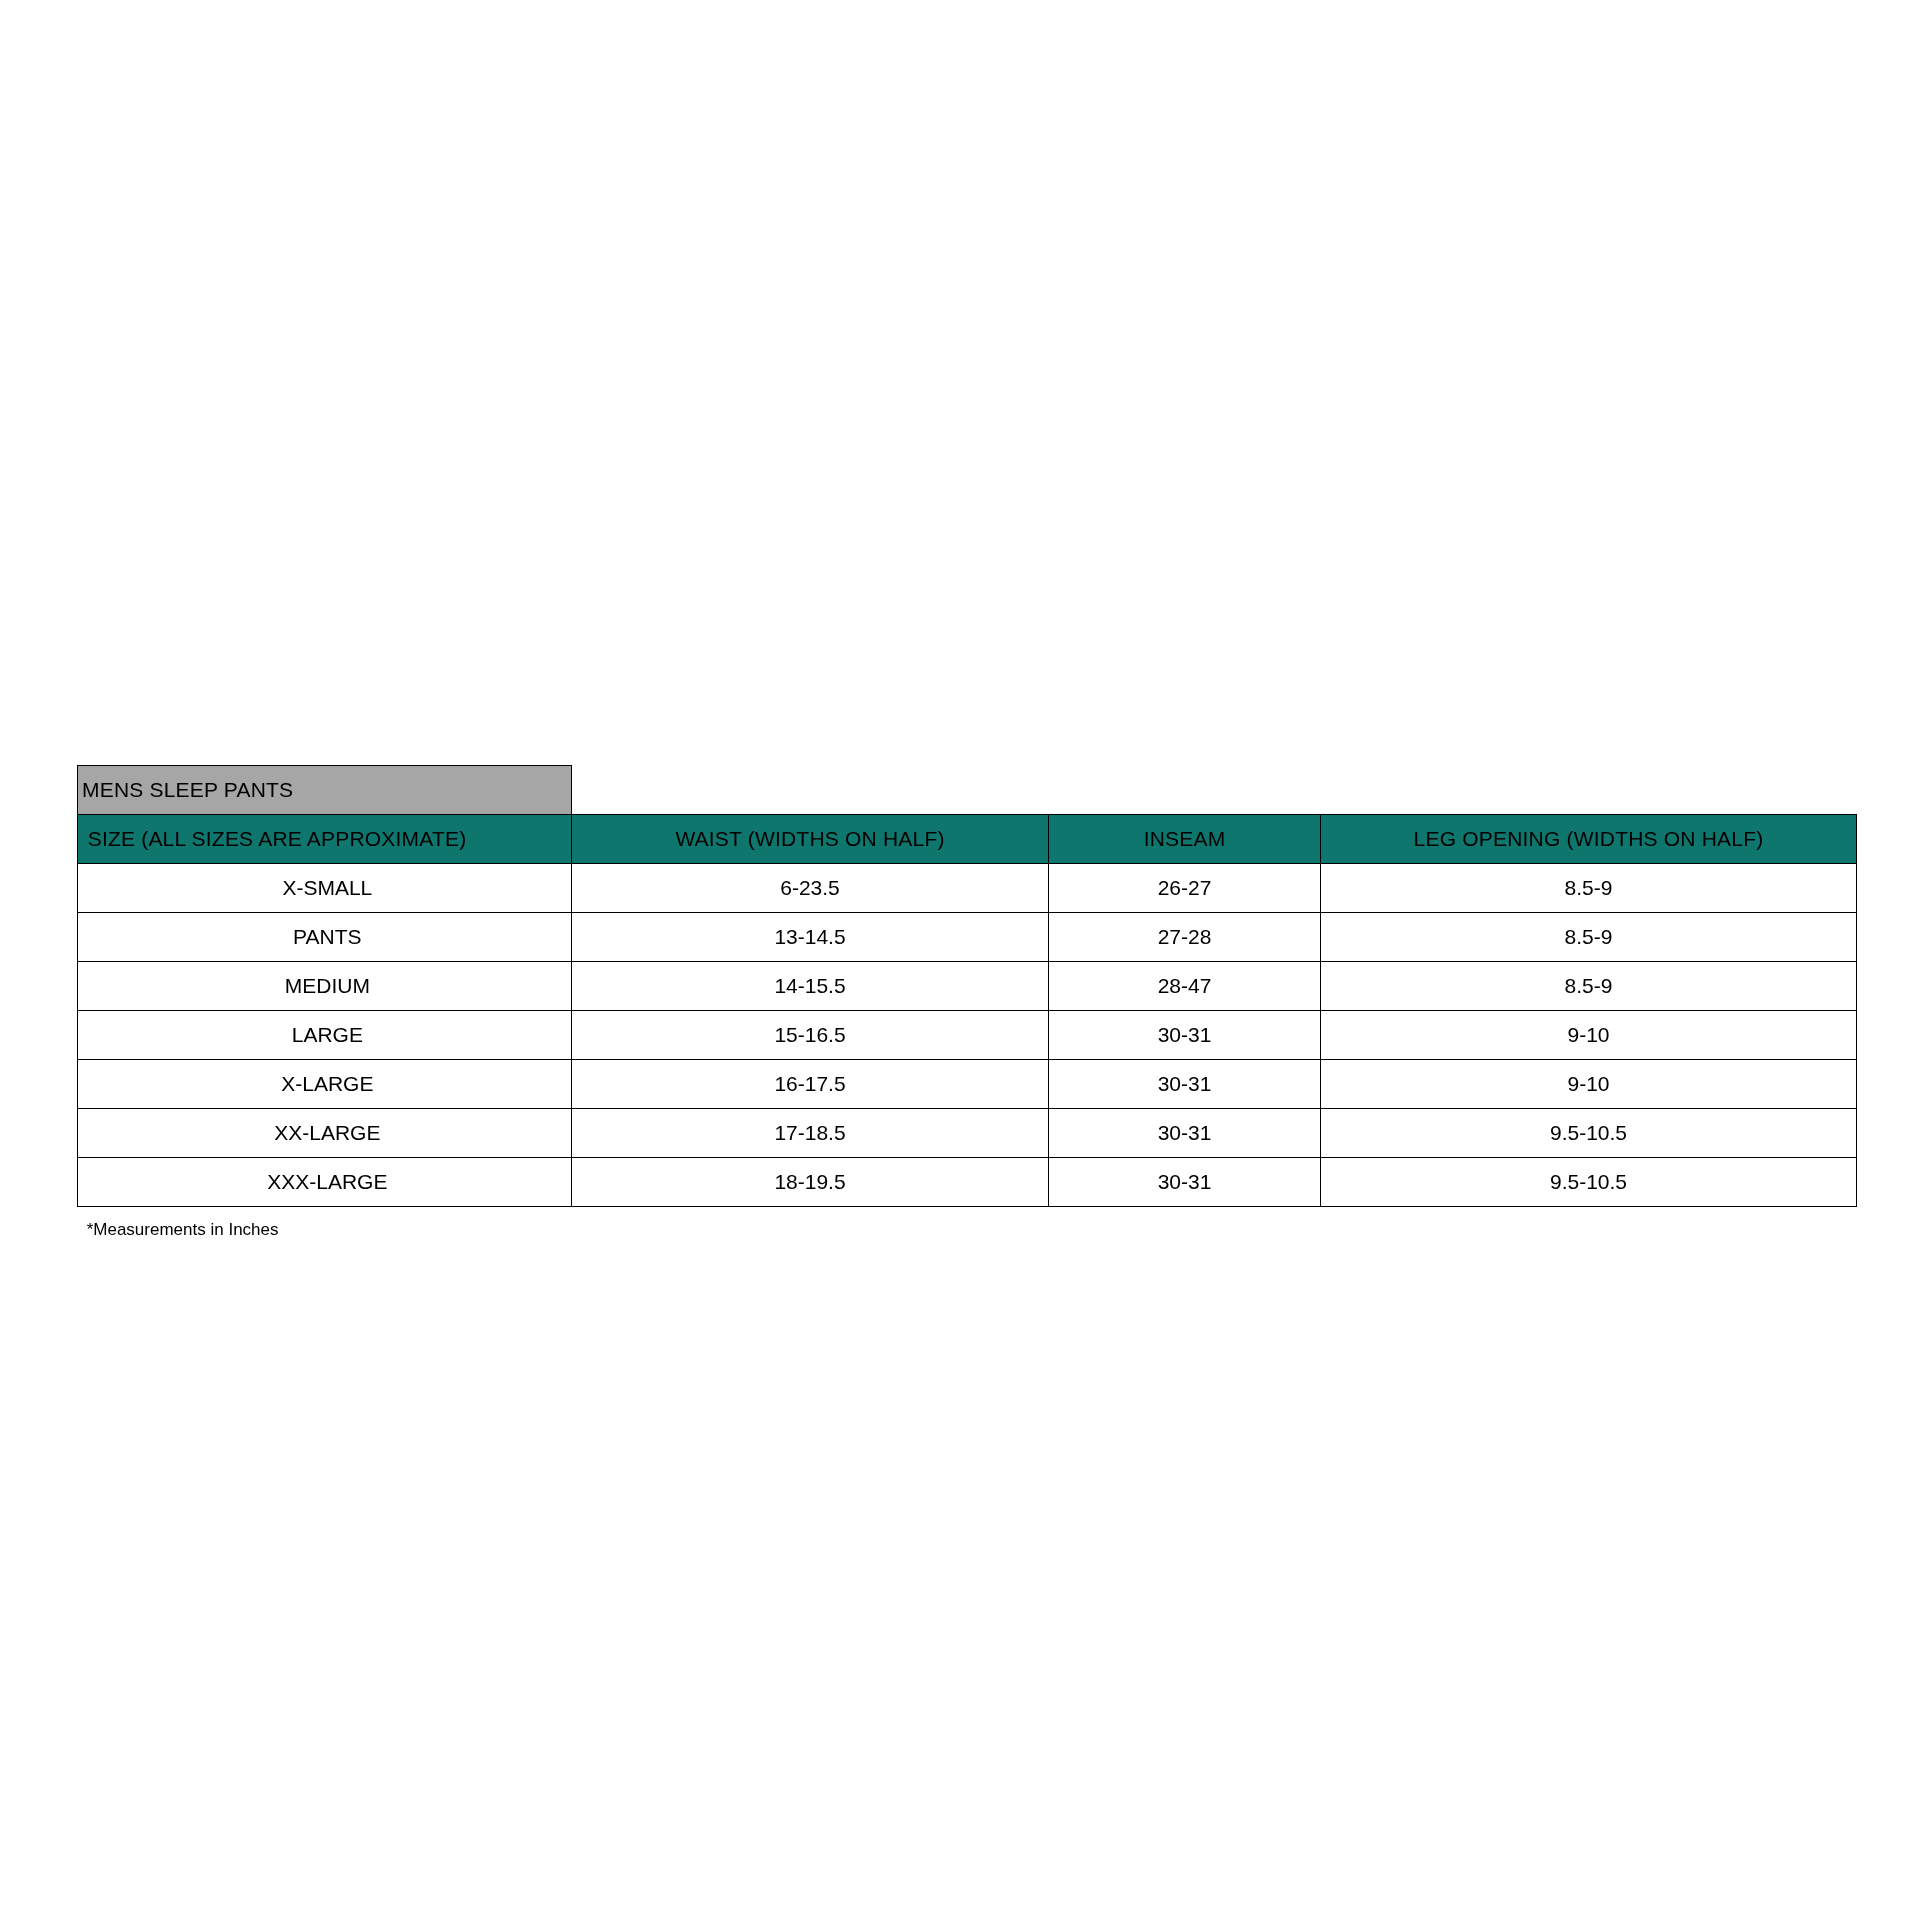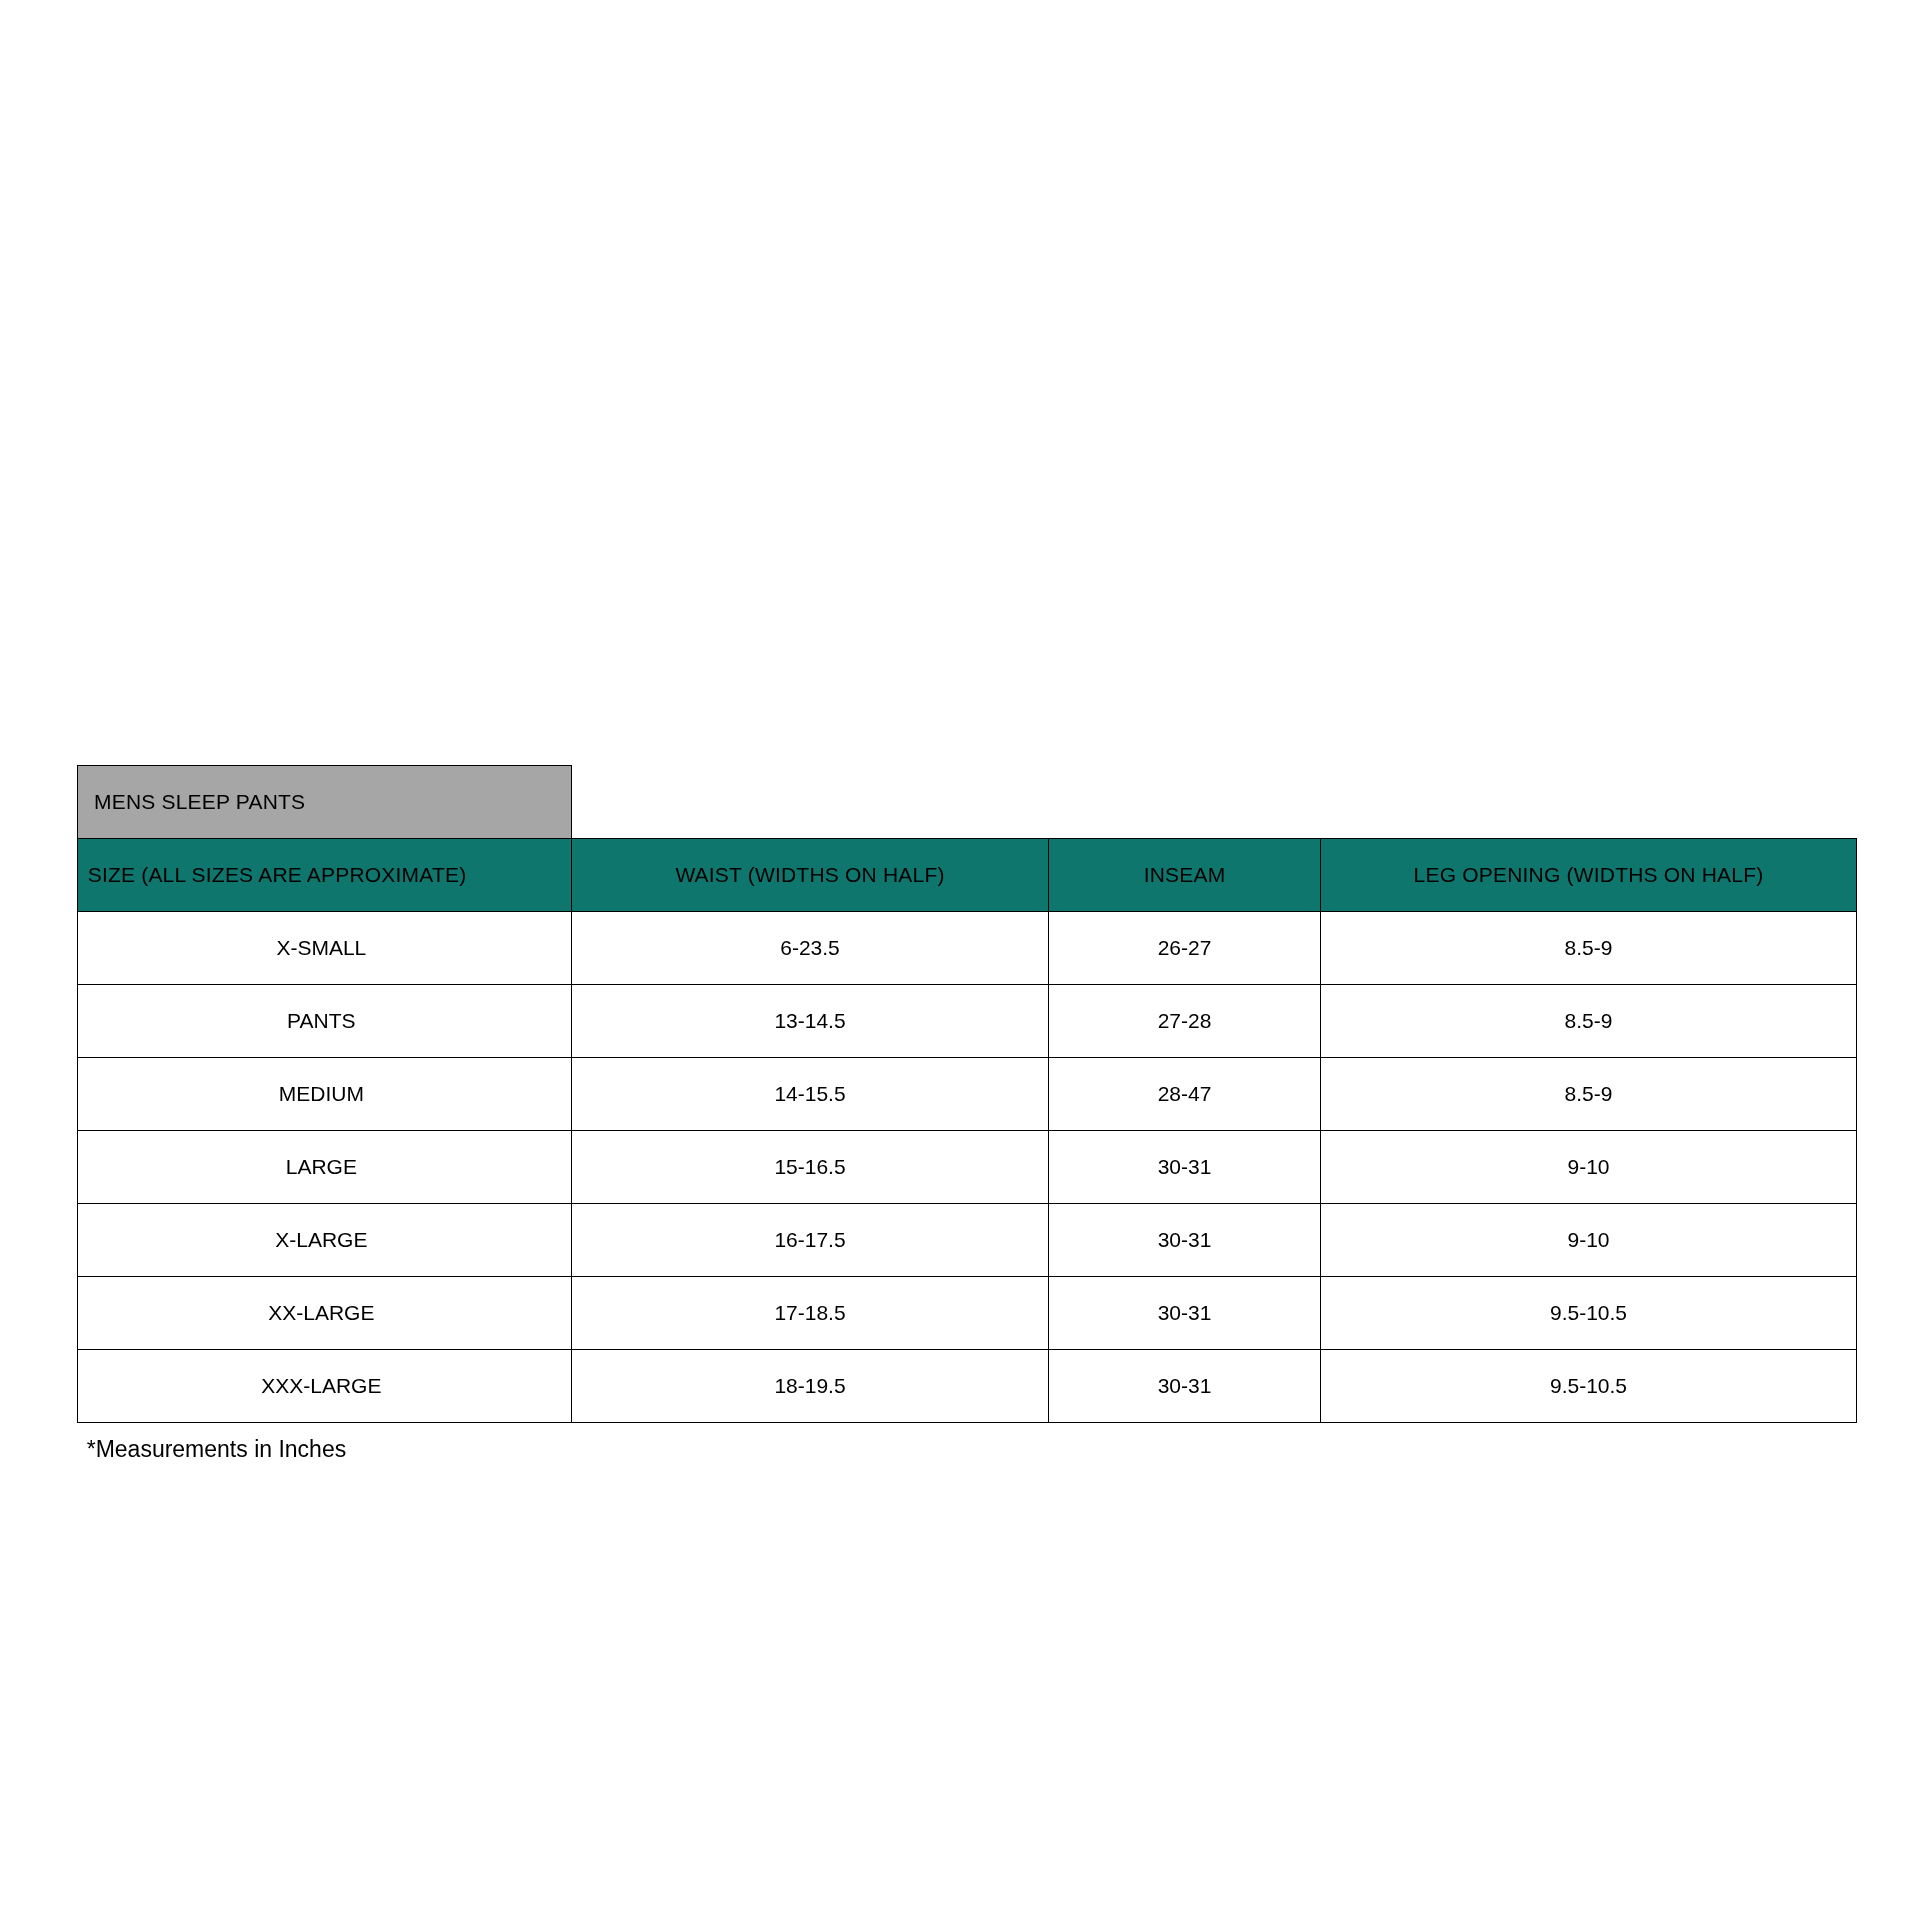--- a/index.html
+++ b/index.html
@@ -23,21 +23,21 @@
   }
   table.size-chart {
     border-collapse: collapse;
     table-layout: fixed;
     width: 1779px;
     font-size: 21px;
   }
   table.size-chart td,
   table.size-chart th {
     border: 1px solid #000000;
-    padding: 16px;
+    padding: 4px;
     height: 40px;
     vertical-align: middle;
     font-weight: normal;
   }
   col.c-size { width: 494px; }
   col.c-waist { width: 477px; }
   col.c-inseam { width: 272px; }
   col.c-leg { width: 536px; }
 
   .title-row td {
@@ -64,21 +64,21 @@
   }
   .data-row td {
     text-align: center;
   }
   .data-row td.left {
     text-align: center;
     padding-left: 9.7px;
   }
   .footnote {
     margin-top: 12.6px;
-    font-size: 23px;
+    font-size: 17px;
     padding-left: 9.7px;
   }
 </style>
 </head>
 <body>
 
 <div class="sheet">
   <table class="size-chart">
     <colgroup>
       <col class="c-size">

